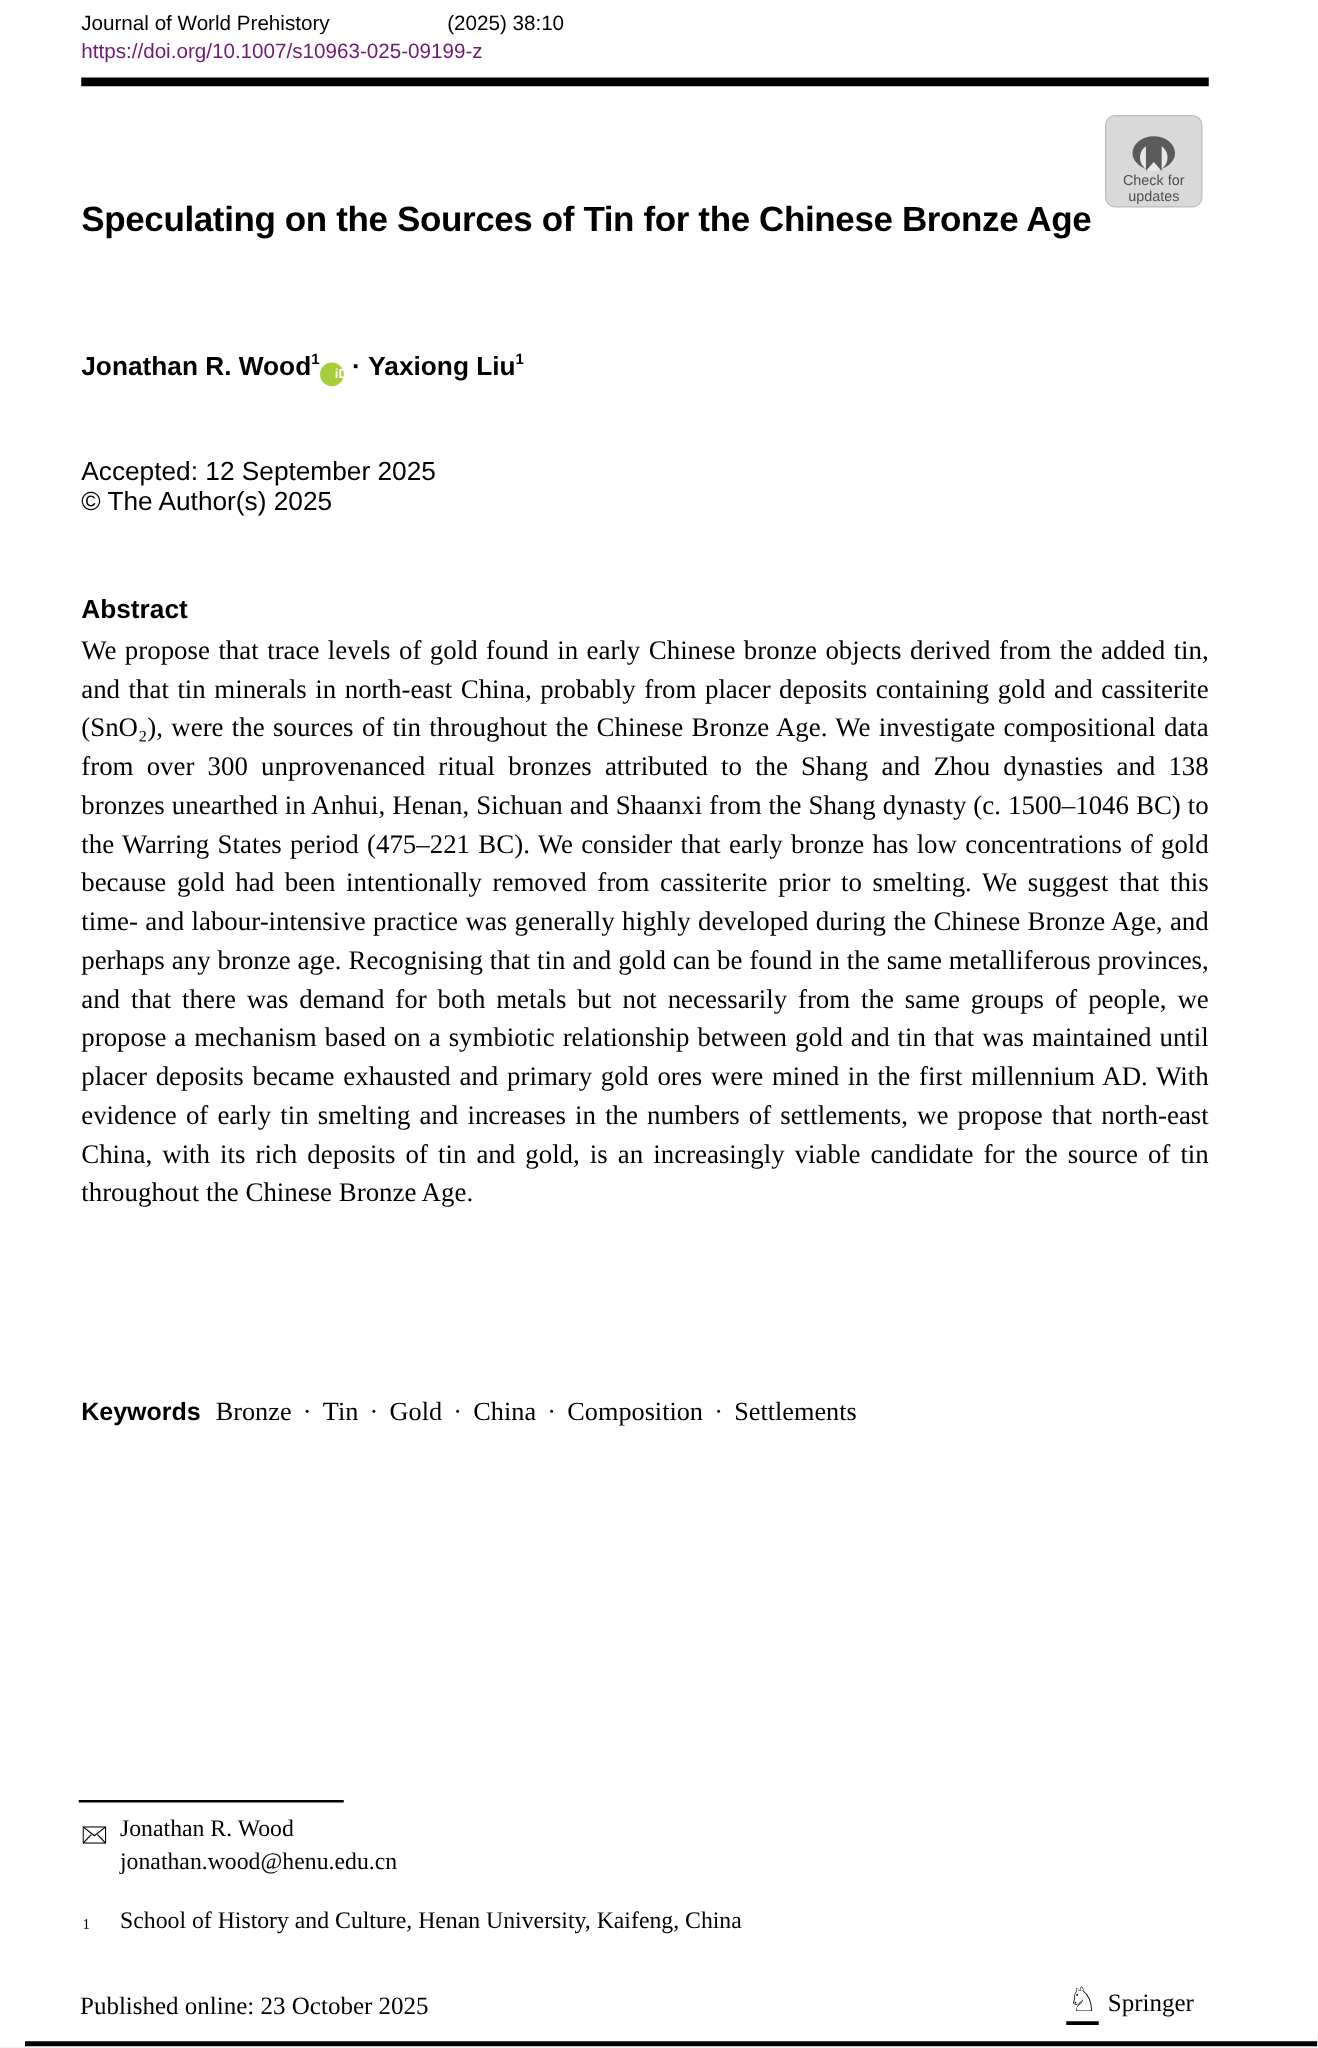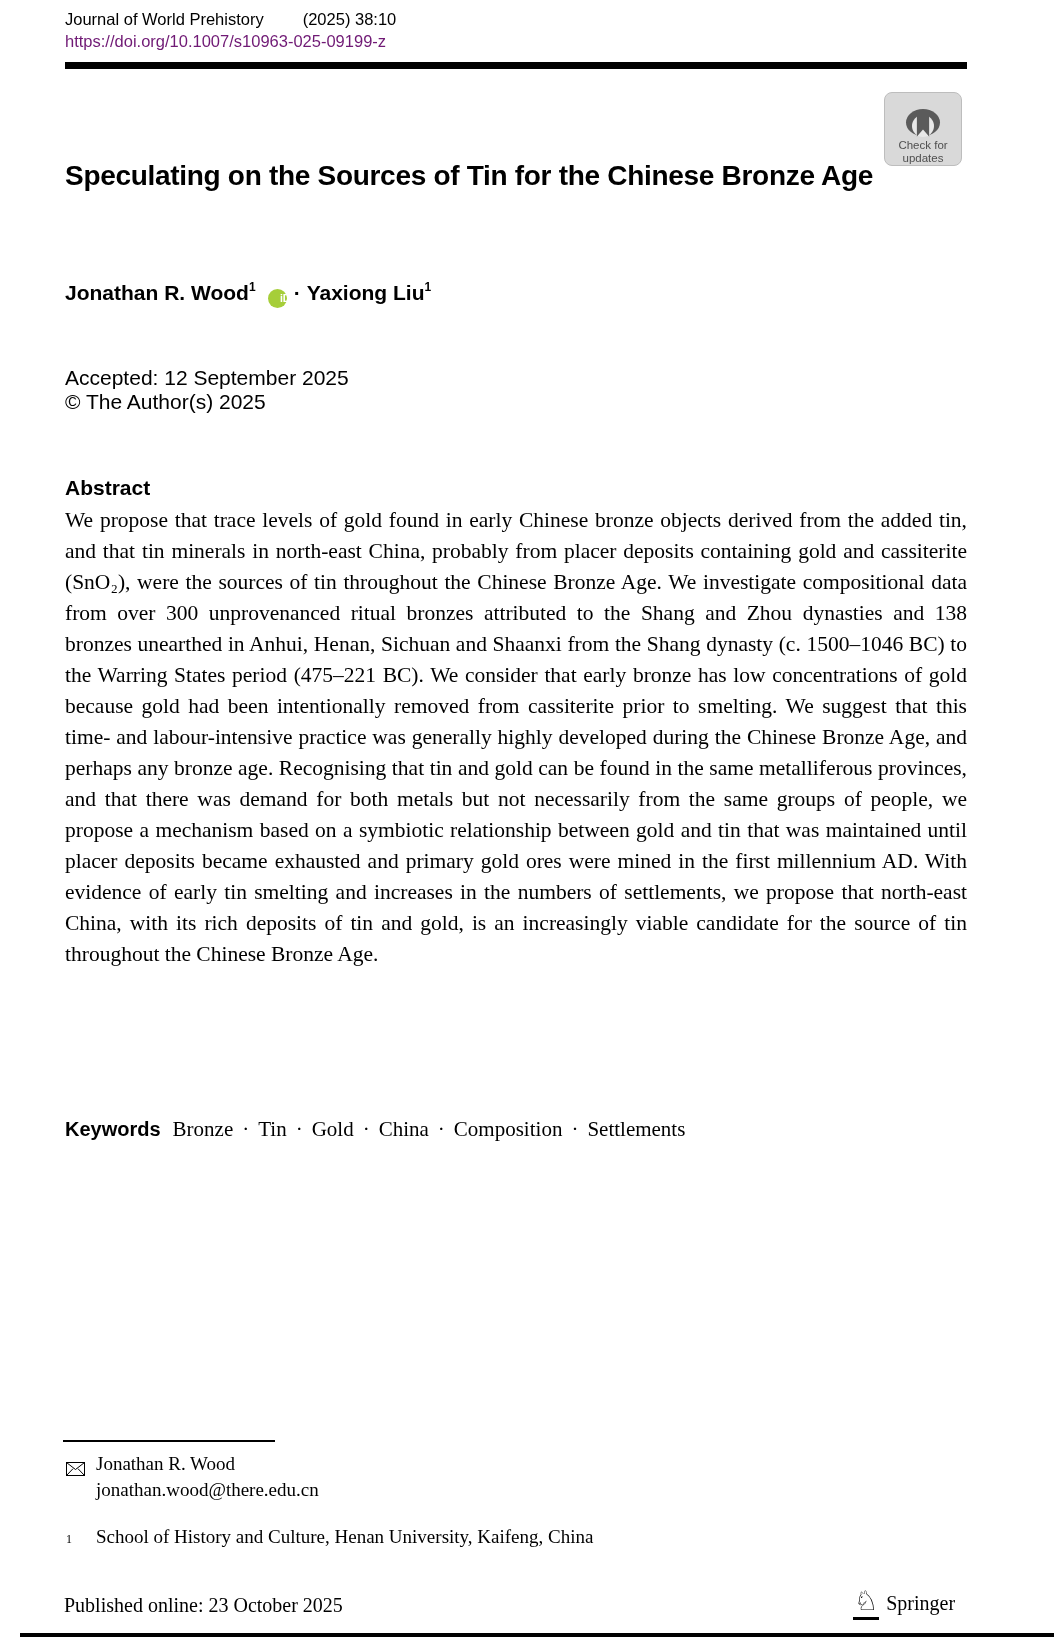--- a/index.html
+++ b/index.html
@@ -4,21 +4,21 @@
 <style>
   * { margin:0; padding:0; box-sizing:border-box; }
   html,body { background:#e9e9e9; }
   .page {
     position:relative; width:1054px; height:1638px; background:#ffffff;
     margin:0 auto; overflow:hidden; color:#000;
     font-family:"Liberation Sans","DejaVu Sans",sans-serif;
   }
   
   .hdr { position:absolute; left:65px; top:8px; font-size:16.5px; line-height:22px; }
-  .hdr-line1 { display:flex; gap:39px; }
+  .hdr-line1 { display:flex; gap:94px; }
   .doi { color:#701a75; text-decoration:none; }
   .top-rule { position:absolute; left:65px; top:62px; width:902px; height:7px; background:#000; }
   
   .badge {
     position:absolute; left:884px; top:92px; width:78px; height:74px;
     background:#d9d9d9; border:1px solid #bdbdbd; border-radius:8px;
     display:flex; flex-direction:column; align-items:center; padding-top:16px;
     cursor:pointer;
   }
   .badge-circle { position:relative; width:34px; height:34px; border-radius:50%; background:#5b5b5b; }
@@ -32,21 +32,21 @@
   
   .title {
     position:absolute; left:65px; top:156px; width:830px;
     font-size:28px; font-weight:bold; line-height:39px; letter-spacing:-0.3px;
   }
   .authors { position:absolute; left:65px; top:281px; font-size:21px; font-weight:bold; }
   .authors sup { font-size:12px; font-weight:bold; position:relative; top:-1px; }
   .orcid {
     display:inline-flex; width:19px; height:19px; border-radius:50%;
     background:#A6CE39; color:#fff; font-size:10.5px; font-weight:bold;
-    align-items:center; justify-content:center; margin:0 1px 0 12px;
+    align-items:center; justify-content:center; margin:0 1px 0 0;
     position:relative; top:2px; cursor:pointer; font-style:normal;padding-left:16px;
   }
   .authsep { margin:0 6px; }
   .meta { position:absolute; left:65px; top:366px; font-size:21px; line-height:24px; }
   
   .abs-head { position:absolute; left:65px; top:476px; font-size:21px; font-weight:bold; }
   .abs-body {
     position:absolute; left:65px; top:505px; width:902px;
     font-family:"Liberation Serif","DejaVu Serif",serif;
     font-size:21.5px; line-height:31px; text-align:justify; text-align-last:left;
@@ -119,21 +119,21 @@
 
   <div class="corr fn">
     <span class="env">
       <svg width="19" height="14" viewBox="0 0 19 14">
         <rect x="0.5" y="0.5" width="18" height="13" fill="none" stroke="#000" stroke-width="1"></rect>
         <path d="M0.5,0.5 L9.5,7.5 L18.5,0.5 M0.5,13.5 L7,6.7 M18.5,13.5 L12,6.7" fill="none" stroke="#000" stroke-width="1"></path>
       </svg>
     </span>
     <span>
       <span>Jonathan R. Wood</span>
-      <a class="email" href="#">jonathan.wood@there.edu.cn</a>
+      <a class="email" href="#">jonathan.wood@henu.edu.cn</a>
     </span>
   </div>
 
   <div class="affil fn">
     <span class="marker">1</span>
     <span>School of History and Culture, Henan University, Kaifeng, China</span>
   </div>
 
   <div class="published">Published online: 23 October 2025</div>
 

